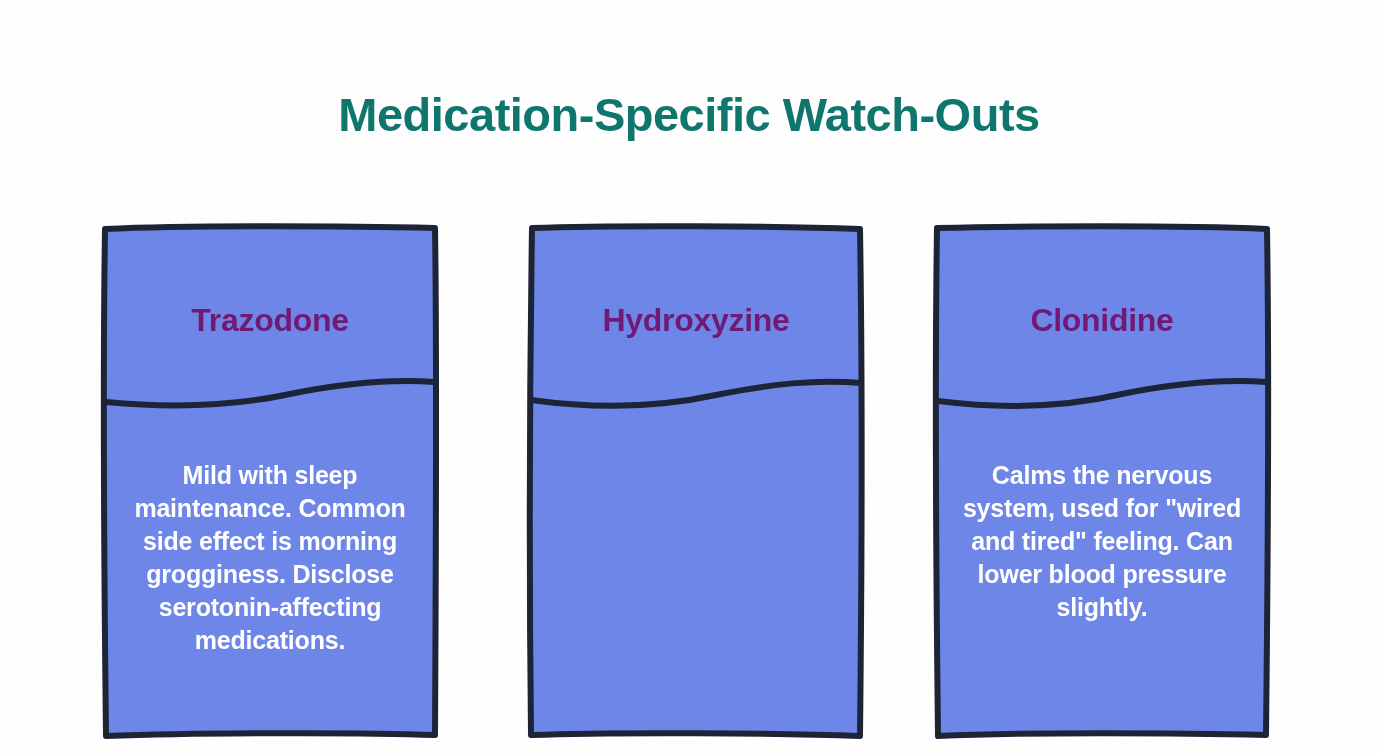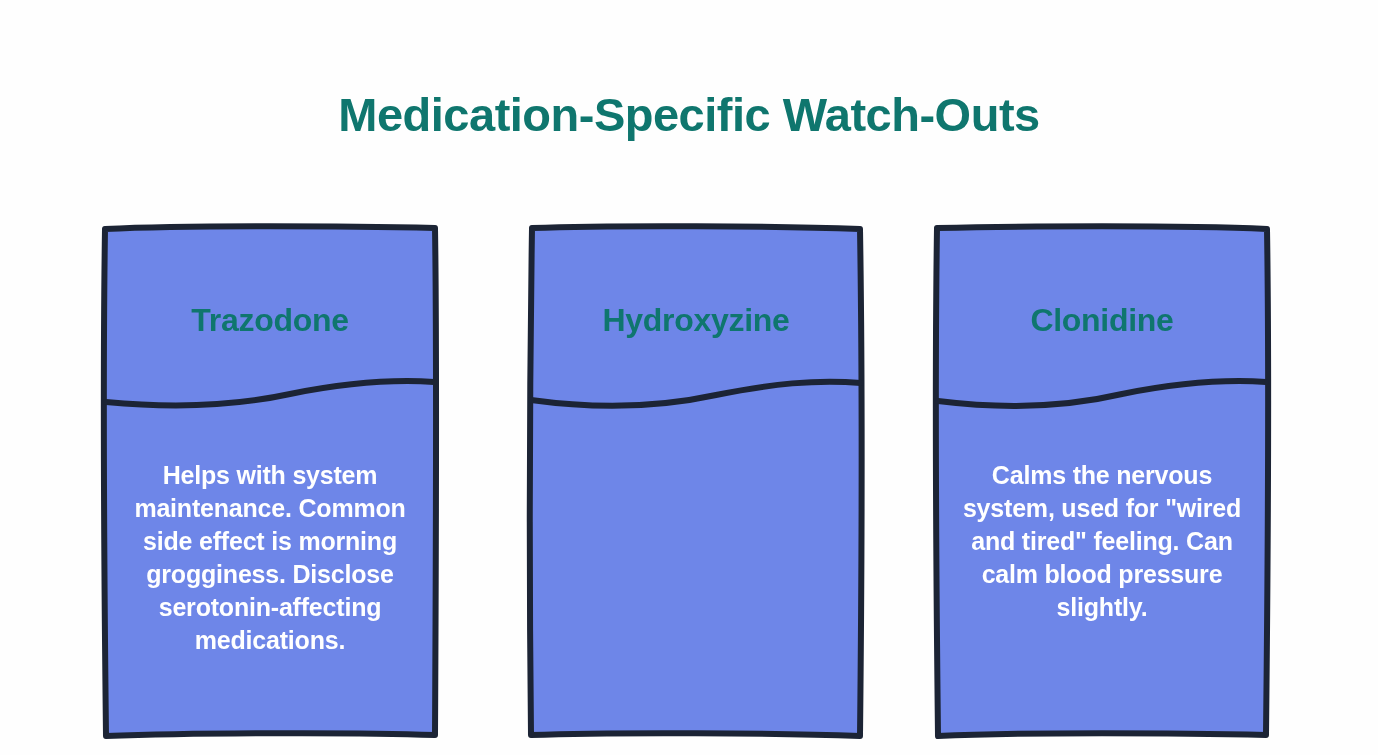--- a/index.html
+++ b/index.html
@@ -36,21 +36,21 @@
     width:340px;height:520px;
     display:block;
   }
   .card-title{
     position:absolute;
     left:0;width:340px;
     top:78px;
     text-align:center;
     font-size:32px;
     font-weight:bold;
-    color:#0f766e;
+    color:#701a75;
     letter-spacing:-0.3px;
     line-height:40px;
     white-space:nowrap;
   }
   .card-body{
     position:absolute;
     left:24px;width:292px;
     top:237px;
     text-align:center;
     font-size:25px;
@@ -69,33 +69,33 @@
 <div id="page-title">Medication-Specific Watch-Outs</div>
 
 <div class="cards">
 
   <div class="card" id="card-0">
     <svg class="card-svg" viewBox="0 0 340 520" preserveAspectRatio="none">
       <path d="M5,7 C90,3 250,4 335,6 C337,130 336,330 335,513 C250,510 90,511 6,514 C4,340 3,140 5,7 Z" fill="#6e86e8" stroke="#1c2435" stroke-width="6" stroke-linejoin="round"></path>
       <path d="M6,180 C70,186 130,185 190,172 C245,161 290,157 334,160" fill="none" stroke="#1c2435" stroke-width="6" stroke-linecap="round"></path>
     </svg>
     <div class="card-title">Trazodone</div>
-    <div class="card-body">Helps with system maintenance. Common side effect is morning grogginess. Disclose serotonin-affecting medications.</div>
+    <div class="card-body">Mild with sleep maintenance. Common side effect is morning grogginess. Disclose serotonin-affecting medications.</div>
   </div>
 
   <div class="card" id="card-1">
     <svg class="card-svg" viewBox="0 0 340 520" preserveAspectRatio="none">
       <path d="M6,6 C90,3 250,4 334,7 C336,130 336,330 334,514 C250,511 90,510 5,513 C3,340 4,140 6,6 Z" fill="#6e86e8" stroke="#1c2435" stroke-width="6" stroke-linejoin="round"></path>
       <path d="M5,178 C70,187 130,186 190,173 C245,162 290,157 335,161" fill="none" stroke="#1c2435" stroke-width="6" stroke-linecap="round"></path>
     </svg>
     <div class="card-title">Hydroxyzine</div>
   </div>
 
   <div class="card" id="card-2">
     <svg class="card-svg" viewBox="0 0 340 520" preserveAspectRatio="none">
       <path d="M5,6 C90,4 250,3 335,7 C337,130 336,330 334,513 C250,511 90,510 6,514 C4,340 3,140 5,6 Z" fill="#6e86e8" stroke="#1c2435" stroke-width="6" stroke-linejoin="round"></path>
       <path d="M6,179 C70,187 130,186 190,172 C245,161 290,157 334,160" fill="none" stroke="#1c2435" stroke-width="6" stroke-linecap="round"></path>
     </svg>
     <div class="card-title">Clonidine</div>
-    <div class="card-body">Calms the nervous system, used for "wired and tired" feeling. Can calm blood pressure slightly.</div>
+    <div class="card-body">Calms the nervous system, used for "wired and tired" feeling. Can lower blood pressure slightly.</div>
   </div>
 
 </div>
 
 </body></html>

